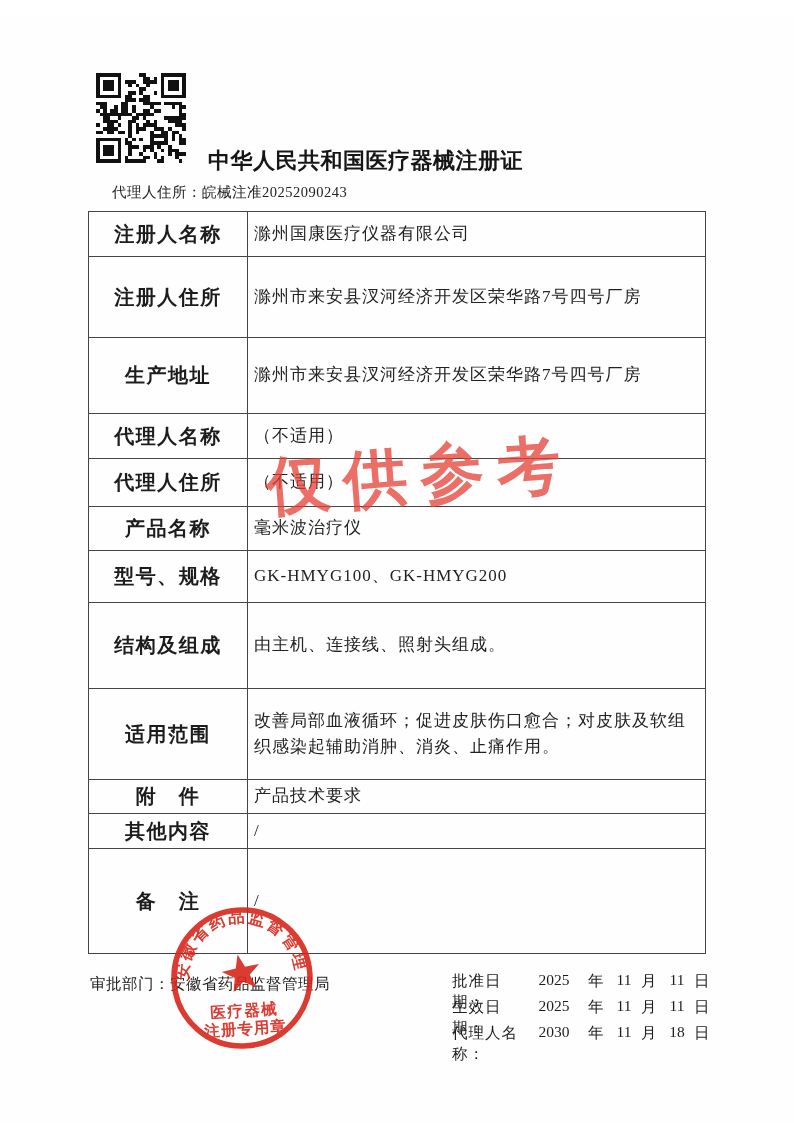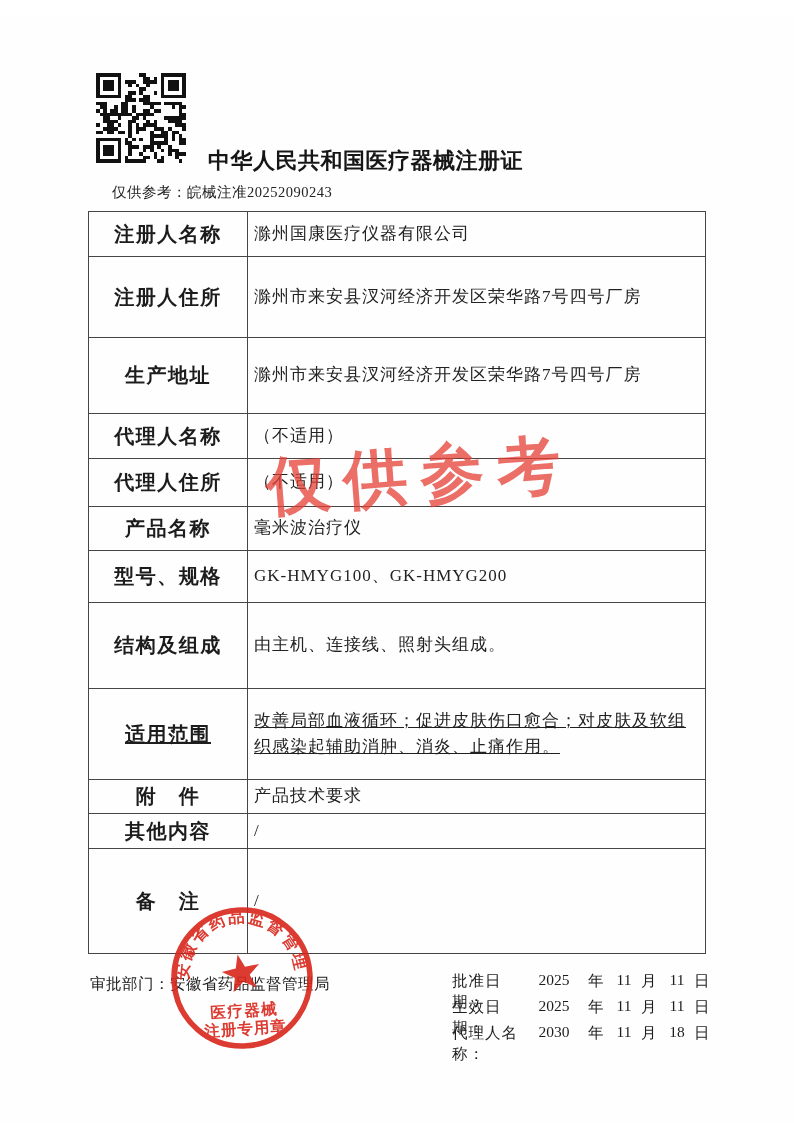--- a/index.html
+++ b/index.html
@@ -41,21 +41,21 @@
     font-family:"Liberation Sans", sans-serif;
     font-weight:bold; font-size:20px; letter-spacing:1.5px;
     color:#1c1c1c;
   }
   td.val {
     font-size:17px; letter-spacing:1px; color:#222;
     padding:2px 4px 2px 6px; line-height:1.55;
   }
   tr.r0 { height:45px; } tr.r1 { height:81px; } tr.r2 { height:76px;padding-left:16px; }
   tr.r3 { height:45px; } tr.r4 { height:48px; } tr.r5 { height:44px; }
-  tr.r6 { height:52px; } tr.r7 { height:86px; } tr.r8 { height:91px;text-decoration:underline; }
+  tr.r6 { height:52px; } tr.r7 { height:86px; } tr.r8 { height:91px; }
   tr.r9 { height:34px; } tr.r10 { height:35px; } tr.r11 { height:105px; }
   .watermark {
     position:absolute; left:266px; top:416px;
     font-family:"Liberation Serif", serif;
     font-weight:bold; font-size:64px; letter-spacing:13px;
     white-space:nowrap;
     transform:rotate(-4.5deg);
     z-index:5; pointer-events:none;
   }
   .dept {
@@ -306,21 +306,21 @@
         <rect x="19" y="1" width="5" height="5" fill="#fff"></rect>
         <rect x="20" y="2" width="3" height="3"></rect>
         <rect x="0" y="18" width="7" height="7"></rect>
         <rect x="1" y="19" width="5" height="5" fill="#fff"></rect>
         <rect x="2" y="20" width="3" height="3"></rect>
       </g>
     </svg>
 
   <div class="title">中华人民共和国医疗器械注册证</div>
 
-  <div class="regline"><span>仅供参考：</span><span>皖械注准20252090243</span></div>
+  <div class="regline"><span>代理人住所：</span><span>皖械注准20252090243</span></div>
 
   <table class="cert">
     <tbody>
       <tr class="r0">
         <td class="lbl">注册人名称</td>
         <td class="val">滁州国康医疗仪器有限公司</td>
       </tr>
       <tr class="r1">
         <td class="lbl">注册人住所</td>
         <td class="val">滁州市来安县汊河经济开发区荣华路7号四号厂房</td>

